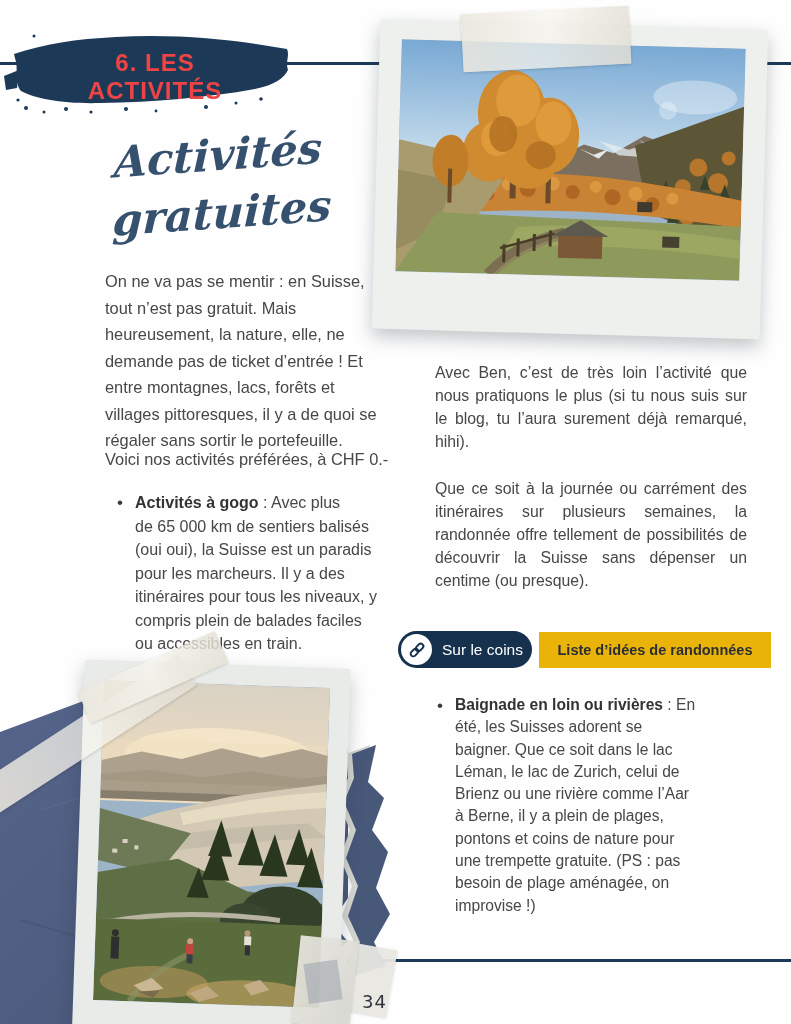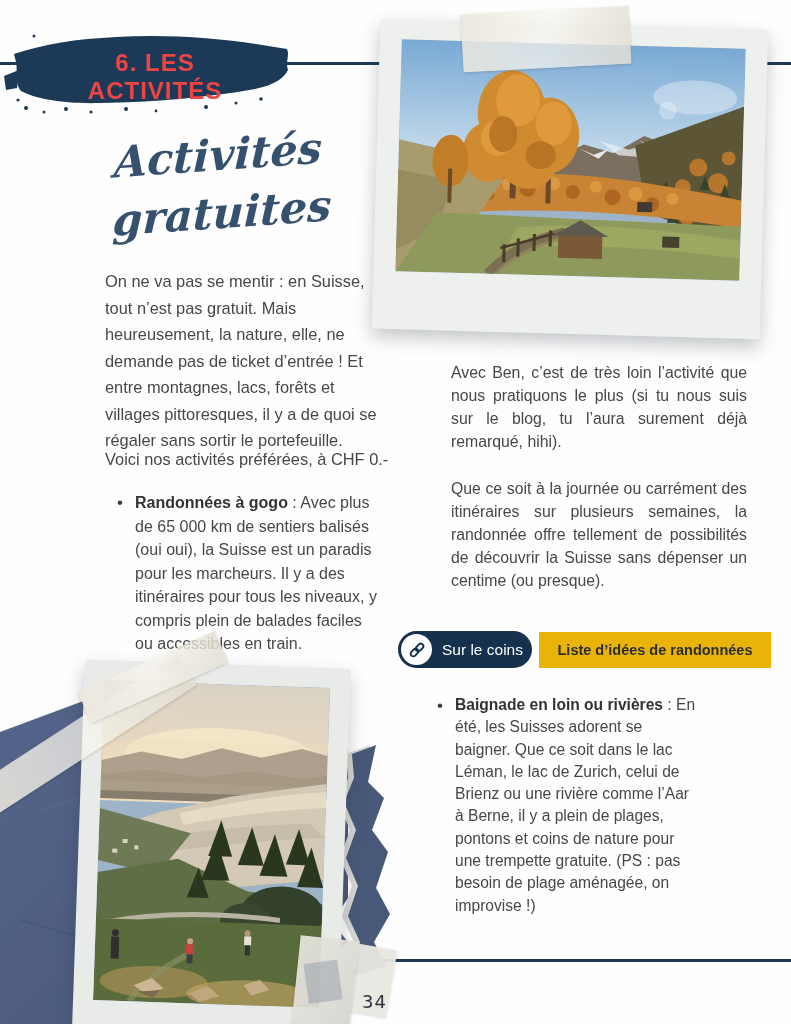--- a/index.html
+++ b/index.html
@@ -33,21 +33,21 @@
   .bullet .marker{width:18px;flex:0 0 18px;font-size:17px;color:#3b3b3b;line-height:23px;}
   .bullet .btext{white-space:pre-line;}
   .bullet-left{left:117px;top:491px;width:290px;font-size:16px;line-height:23.5px;}
   .bullet-left .btext{width:272px;}
   .bullet-right{left:437px;top:694px;width:315px;font-size:15.6px;line-height:22.3px;}
   .bullet-right .btext{width:297px;}
   .bullet b{color:#333333;}
 
   .right-col{position:absolute;left:435px;top:361px;width:312px;z-index:2;color:#474747;
     font-size:15.8px;line-height:23px;text-align:justify;}
-  .right-col p{margin:0 0 24px 16px;}
+  .right-col p{margin:0 0 24px 0;}
 
   
   .blog-row{position:absolute;left:398px;top:631px;z-index:3;display:flex;align-items:center;}
   .blog-pill{position:relative;width:134px;height:37px;background:#16314d;border-radius:19px;
     display:flex;align-items:center;cursor:pointer;}
   .blog-pill .icon-circle{position:absolute;left:3px;top:3px;width:31px;height:31px;border-radius:50%;
     background:#ffffff;display:flex;align-items:center;justify-content:center;}
   .blog-pill .pill-label{margin-left:44px;color:#ffffff;font-size:15.5px;}
   .blog-tag{margin-left:7px;width:232px;height:36px;background:#eab308;display:flex;
     align-items:center;justify-content:center;cursor:pointer;}
@@ -122,21 +122,21 @@
 tout n’est pas gratuit. Mais
 heureusement, la nature, elle, ne
 demande pas de ticket d’entrée ! Et
 entre montagnes, lacs, forêts et
 villages pittoresques, il y a de quoi se
 régaler sans sortir le portefeuille.</div>
   <div class="lead-in">Voici nos activités préférées, à CHF 0.-</div>
 
   <div class="bullet bullet-left">
     <span class="marker">•</span>
-    <span class="btext"><b>Randonnées à gogo</b><span> : Avec plus
+    <span class="btext"><b>Activités à gogo</b><span> : Avec plus
 de 65 000 km de sentiers balisés
 (oui oui), la Suisse est un paradis
 pour les marcheurs. Il y a des
 itinéraires pour tous les niveaux, y
 compris plein de balades faciles
 ou accessibles en train.</span></span>
   </div>
 
   <div class="polaroid polaroid-top">
     <div class="photo">

